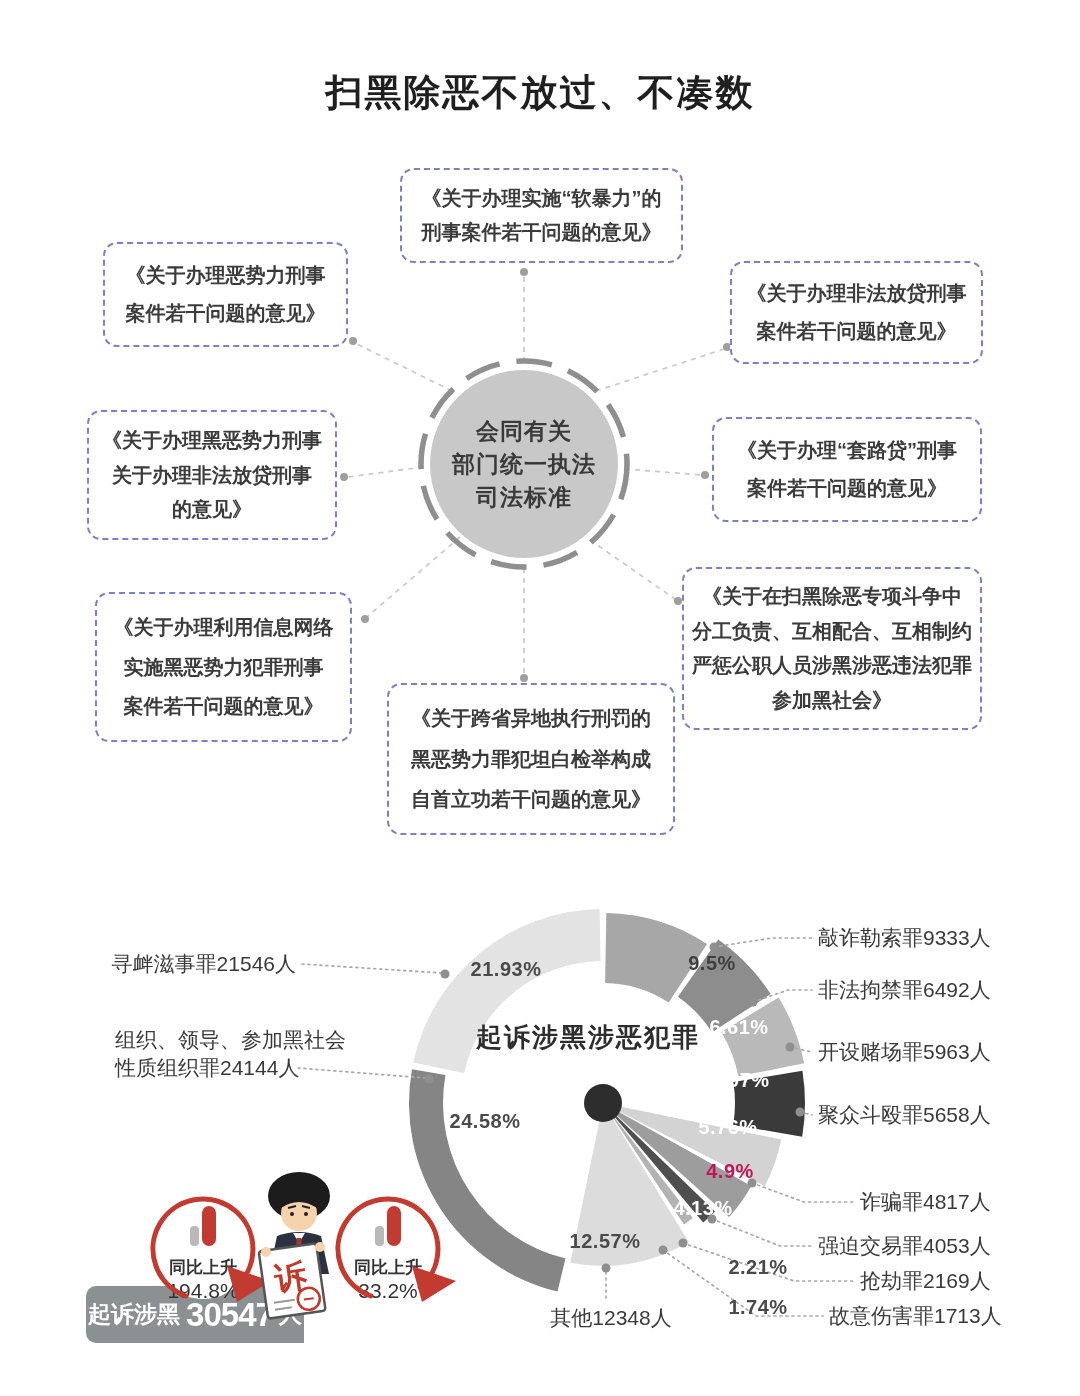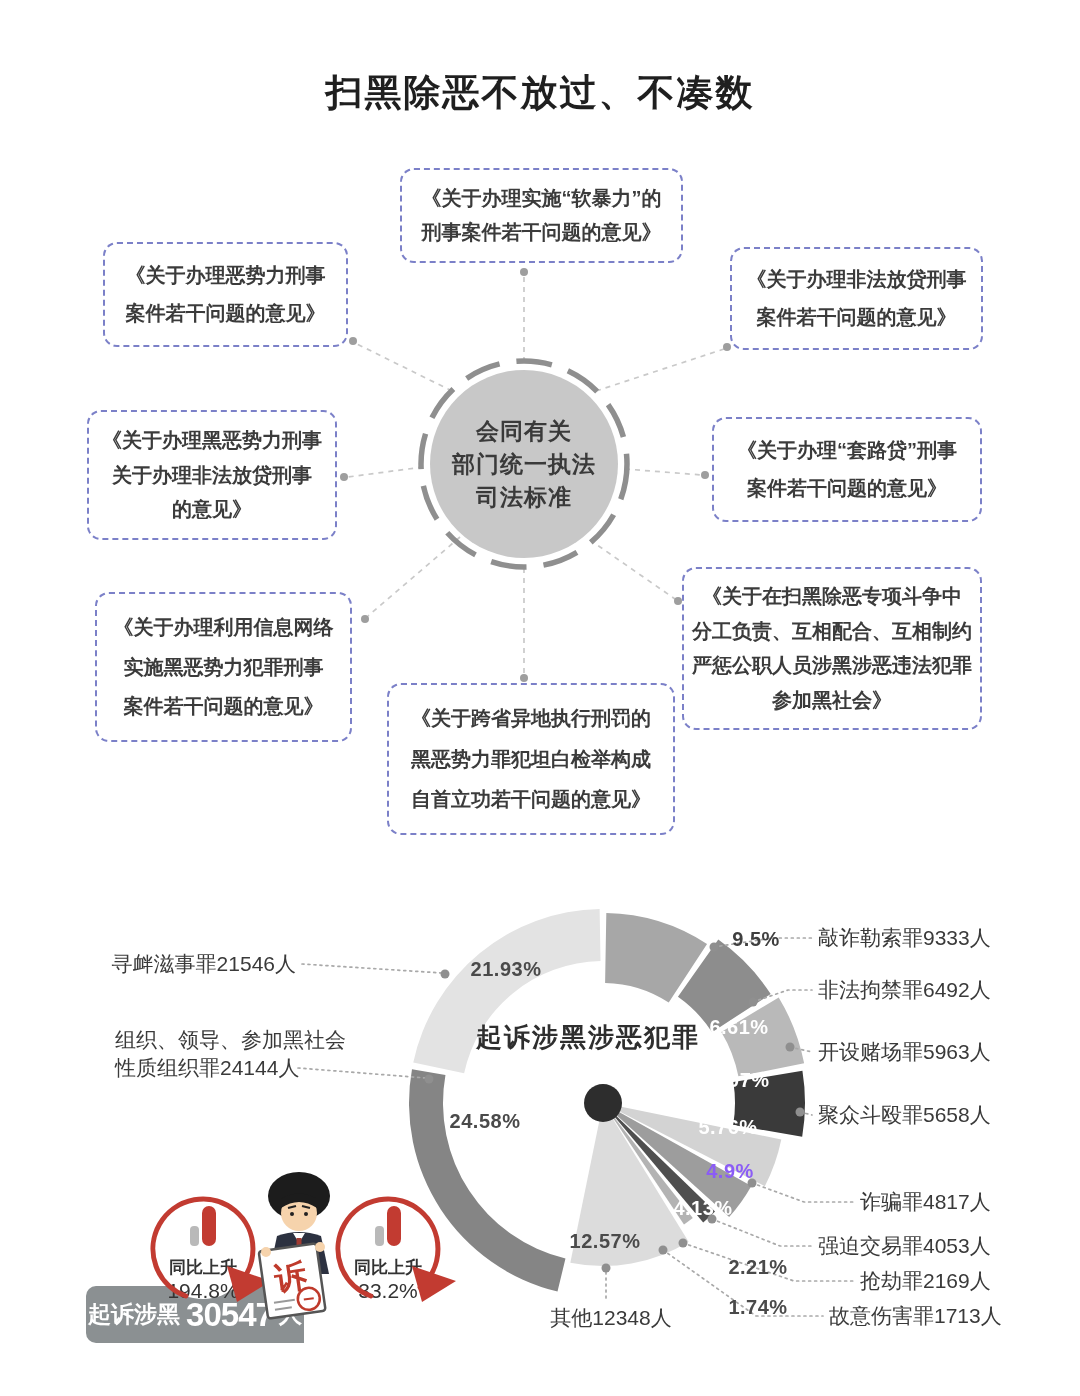--- a/index.html
+++ b/index.html
@@ -109,21 +109,21 @@
 
   <div id="policy-boxes">
       <div class="pbox" style="left: 400px; top: 168px; width: 283px; height: 95px;">
         <div class="pbox-line">《关于办理实施“软暴力”的</div>
         <div class="pbox-line">刑事案件若干问题的意见》</div>
       </div>
       <div class="pbox" style="left: 103px; top: 242px; width: 245px; height: 105px;">
         <div class="pbox-line">《关于办理恶势力刑事</div>
         <div class="pbox-line">案件若干问题的意见》</div>
       </div>
-      <div class="pbox" style="left: 730px; top: 247px; width: 253px; height: 103px;">
+      <div class="pbox" style="left: 730px; top: 261px; width: 253px; height: 103px;">
         <div class="pbox-line">《关于办理非法放贷刑事</div>
         <div class="pbox-line">案件若干问题的意见》</div>
       </div>
       <div class="pbox" style="left: 87px; top: 410px; width: 250px; height: 130px;">
         <div class="pbox-line">《关于办理黑恶势力刑事</div>
         <div class="pbox-line">关于办理非法放贷刑事</div>
         <div class="pbox-line">的意见》</div>
       </div>
       <div class="pbox" style="left: 712px; top: 417px; width: 270px; height: 105px;">
         <div class="pbox-line">《关于办理“套路贷”刑事</div>
@@ -149,37 +149,37 @@
 
   <div class="center-text">
     <div>会同有关</div>
     <div>部门统一执法</div>
     <div>司法标准</div>
   </div>
 
   <div class="chart-title">起诉涉黑涉恶犯罪</div>
 
   <div id="chart-labels">
-      <div class="pct-label" style="left: 712px; top: 939px; color: rgb(63, 63, 63); margin-left: 44px;">9.5%</div>
+      <div class="pct-label" style="left: 712px; top: 963px; color: rgb(63, 63, 63);">9.5%</div>
       <div class="seg-label" style="left: 818px; top: 938px; transform: translateY(-50%);">
         <div>敲诈勒索罪9333人</div>
       </div>
       <div class="pct-label" style="left: 739px; top: 1027px; color: rgb(255, 255, 255);">6.61%</div>
       <div class="seg-label" style="left: 818px; top: 990px; transform: translateY(-50%);">
         <div>非法拘禁罪6492人</div>
       </div>
       <div class="pct-label" style="left: 740px; top: 1080px; color: rgb(255, 255, 255);">6.07%</div>
       <div class="seg-label" style="left: 818px; top: 1052px; transform: translateY(-50%);">
         <div>开设赌场罪5963人</div>
       </div>
       <div class="pct-label" style="left: 728px; top: 1127px; color: rgb(255, 255, 255);">5.76%</div>
       <div class="seg-label" style="left: 818px; top: 1115px; transform: translateY(-50%);">
         <div>聚众斗殴罪5658人</div>
       </div>
-      <div class="pct-label" style="left: 730px; top: 1171px; color: #8b5cf6;">4.9%</div>
+      <div class="pct-label" style="left: 730px; top: 1171px; color: #be185d;">4.9%</div>
       <div class="seg-label" style="left: 860px; top: 1202px; transform: translateY(-50%);">
         <div>诈骗罪4817人</div>
       </div>
       <div class="pct-label" style="left: 703px; top: 1208px; color: rgb(255, 255, 255);">4.13%</div>
       <div class="seg-label" style="left: 818px; top: 1246px; transform: translateY(-50%);">
         <div>强迫交易罪4053人</div>
       </div>
       <div class="pct-label" style="left: 758px; top: 1267px; color: rgb(74, 74, 74);">2.21%</div>
       <div class="seg-label" style="left: 860px; top: 1281px; transform: translateY(-50%);">
         <div>抢劫罪2169人</div>

